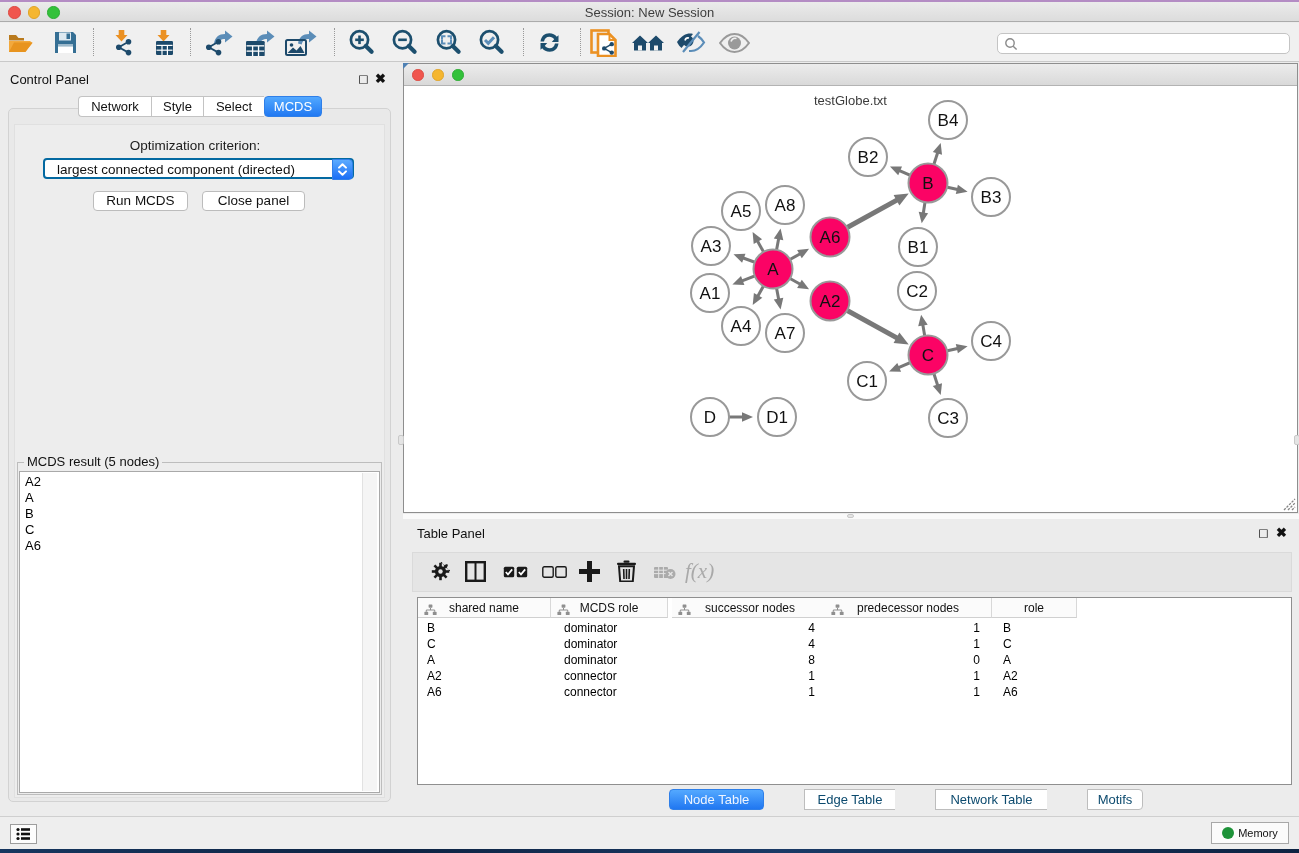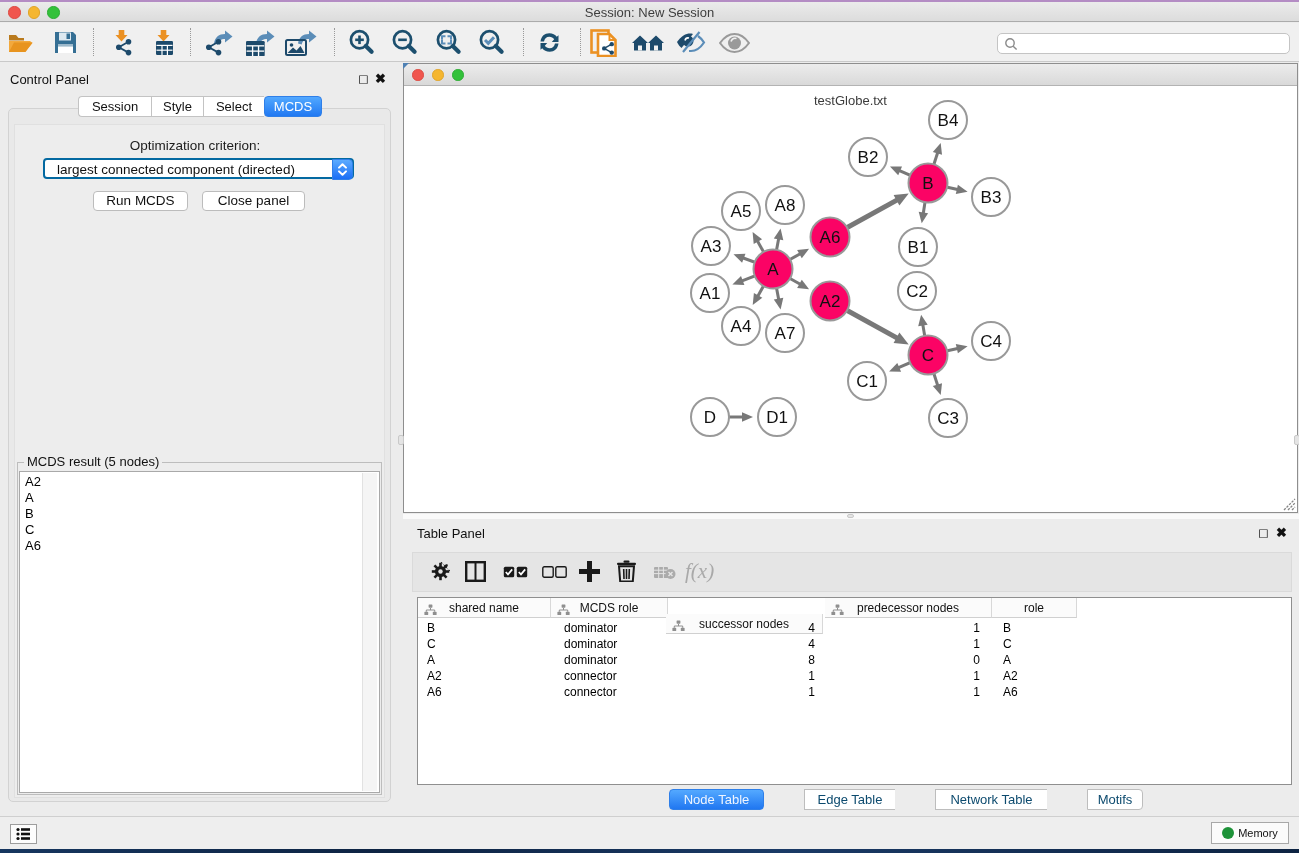--- a/index.html
+++ b/index.html
@@ -259,21 +259,21 @@
 </div>
 
 <div id="cpanel" class="abs">
   <div class="hdr">Control Panel</div>
   <div class="wicons" style="left:358px;top:8px;">◻</div>
   <div class="wicons" style="left:375px;top:8px;font-weight:bold;">✖</div>
   <div id="cpbody">
       <div id="cpinner"></div>
     </div>
   <div id="cptabs">
-    <div class="tab" style="width:73px;padding:0;">Session</div>
+    <div class="tab" style="width:73px;padding:0;">Network</div>
     <div class="tab" style="width:52px;padding:0;">Style</div>
     <div class="tab" style="width:61px;padding:0;">Select</div>
     <div class="tab sel" style="width:58px;padding:0;">MCDS</div>
   </div>
   <div id="optlabel">Optimization criterion:</div>
   <div id="combo">largest connected component (directed)
     <div class="step">
       <svg width="19" height="19" viewBox="0 0 19 19">
           <path d="M6 7.6 L9.5 4.2 L13 7.6 M6 11.4 L9.5 14.8 L13 11.4" fill="none" stroke="#fff" stroke-width="2" stroke-linecap="round" stroke-linejoin="round"></path>
         </svg>
@@ -474,21 +474,21 @@
             <path d="M6.5 4 L6.5 6 M2.3 7.8 L2.3 6 L10.7 6 L10.7 7.8" stroke="#8f8f8f" stroke-width="1" fill="none"></path>
           </svg></span>shared name</div>
     <div class="thdr" style="left:133px;width:117px;"><span style="position:absolute;left:6px;top:4px;"><svg width="13" height="12" viewBox="0 0 13 12">
             <g fill="#8f8f8f">
               <rect x="4.6" y="0.5" width="3.8" height="3.2" rx="0.6"></rect>
               <rect x="0.4" y="7.8" width="3.8" height="3.2" rx="0.6"></rect>
               <rect x="8.8" y="7.8" width="3.8" height="3.2" rx="0.6"></rect>
             </g>
             <path d="M6.5 4 L6.5 6 M2.3 7.8 L2.3 6 L10.7 6 L10.7 7.8" stroke="#8f8f8f" stroke-width="1" fill="none"></path>
           </svg></span>MCDS role</div>
-    <div class="thdr" style="left:248px;width:157px;margin-top:16px;"><span style="position:absolute;left:6px;top:4px;"><svg width="13" height="12" viewBox="0 0 13 12">
+    <div class="thdr" style="left:254px;width:157px;"><span style="position:absolute;left:6px;top:4px;"><svg width="13" height="12" viewBox="0 0 13 12">
             <g fill="#8f8f8f">
               <rect x="4.6" y="0.5" width="3.8" height="3.2" rx="0.6"></rect>
               <rect x="0.4" y="7.8" width="3.8" height="3.2" rx="0.6"></rect>
               <rect x="8.8" y="7.8" width="3.8" height="3.2" rx="0.6"></rect>
             </g>
             <path d="M6.5 4 L6.5 6 M2.3 7.8 L2.3 6 L10.7 6 L10.7 7.8" stroke="#8f8f8f" stroke-width="1" fill="none"></path>
           </svg></span>successor nodes</div>
     <div class="thdr" style="left:407px;width:167px;"><span style="position:absolute;left:6px;top:4px;"><svg width="13" height="12" viewBox="0 0 13 12">
             <g fill="#8f8f8f">
               <rect x="4.6" y="0.5" width="3.8" height="3.2" rx="0.6"></rect>

